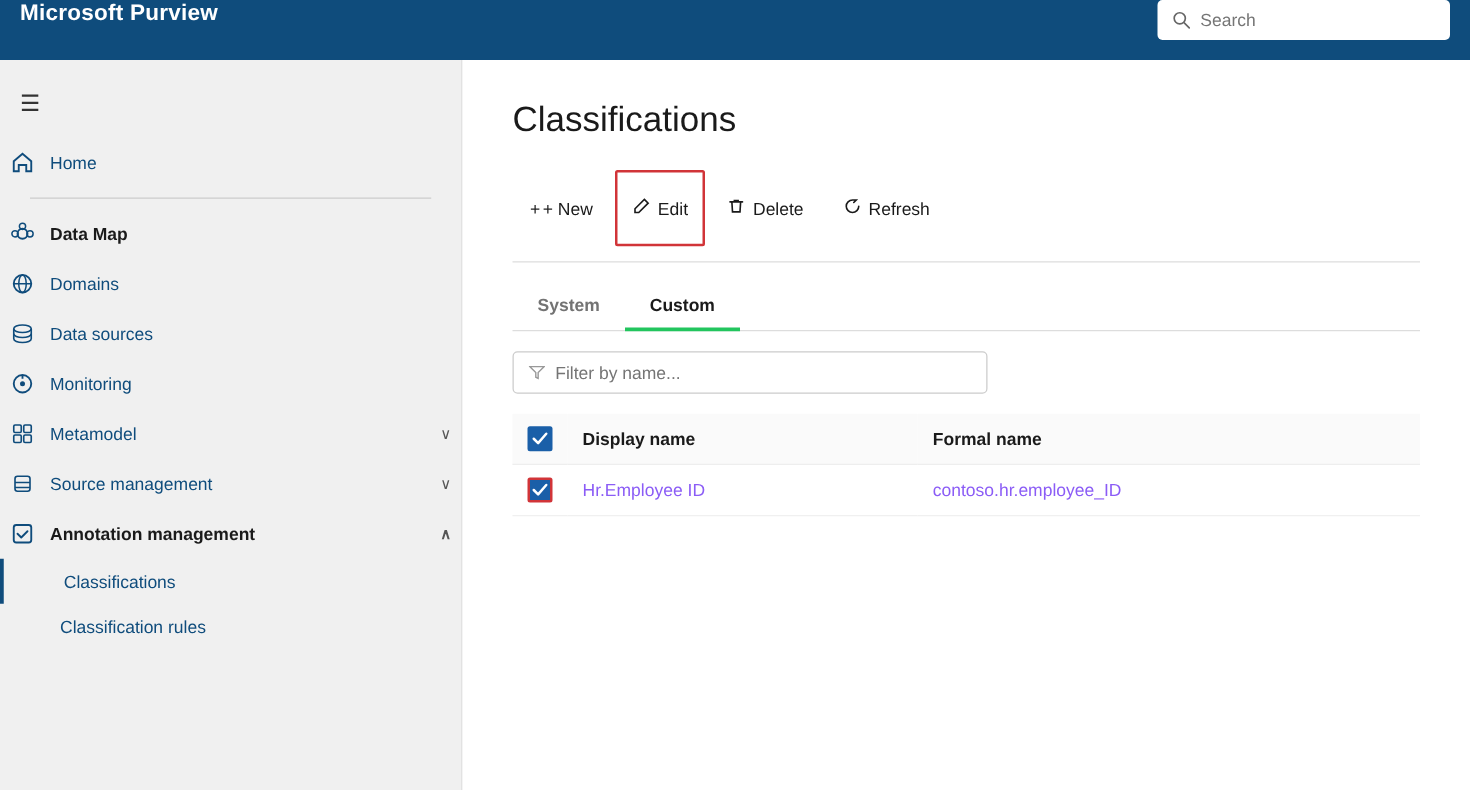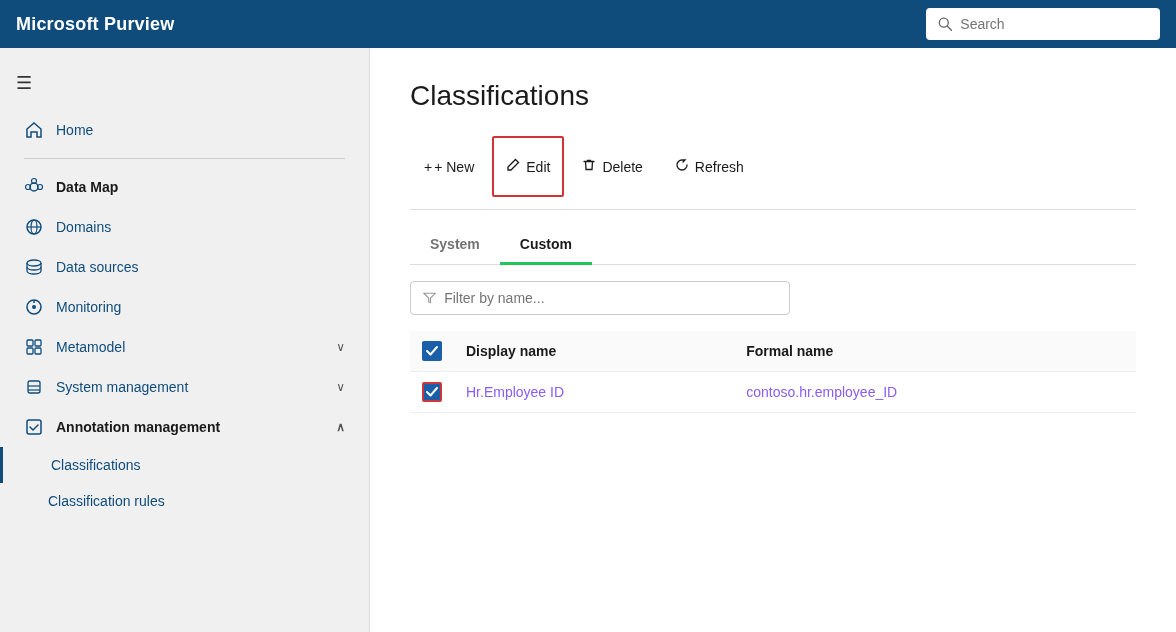--- a/index.html
+++ b/index.html
@@ -3,21 +3,21 @@
   <meta charset="utf-8">
   <style>
     * { box-sizing: border-box; margin: 0; padding: 0; }
     body { font-family: 'Segoe UI', Arial, sans-serif; font-size: 14px; background: #f5f5f5; width: 1176px; height: 632px; overflow: hidden; display: flex; flex-direction: column; }
 
     
     .top-bar {
       background: #0f4c7c;
       height: 48px;
       display: flex;
-      align-items: center;
+      align-items: flex-start;
       padding: 0 16px;
       flex-shrink: 0;
       justify-content: space-between;
     }
     .top-bar-logo {
       color: white;
       font-size: 18px;
       font-weight: 600;
       letter-spacing: 0.2px;
     }
@@ -57,21 +57,21 @@
     }
     .sidebar-hamburger {
       padding: 8px 16px 16px;
       cursor: pointer;
       color: #333;
       font-size: 18px;
     }
     .sidebar-item {
       display: flex;
       align-items: center;
-      padding: 10px 24px;
+      padding: 10px 8px;
       cursor: pointer;
       color: #0f4c7c;
       gap: 12px;
       font-size: 14px;
     }
     .sidebar-item.bold { color: #1a1a1a; font-weight: 700; }
     .sidebar-item.active-section { border-left: 3px solid #0f4c7c; padding-left: 21px; color: #0f4c7c; font-weight: 700; }
     .sidebar-item.sub-item { padding-left: 48px; font-weight: 400; }
     .sidebar-divider { height: 1px; background: #ccc; margin: 8px 24px; }
     .sidebar-icon { width: 20px; height: 20px; display: flex; align-items: center; justify-content: center; flex-shrink: 0; }
@@ -288,21 +288,21 @@
     </div>
 
     <div class="sidebar-item">
       <span class="sidebar-icon">
         <svg width="18" height="18" viewBox="0 0 18 18" fill="none">
           <rect x="3" y="3" width="12" height="12" rx="2" stroke="#0f4c7c" stroke-width="1.3" fill="none"></rect>
           <line x1="3" y1="8" x2="15" y2="8" stroke="#0f4c7c" stroke-width="1.2"></line>
           <line x1="3" y1="12" x2="15" y2="12" stroke="#0f4c7c" stroke-width="1.2"></line>
         </svg>
       </span>
-      <span>System management</span>
+      <span>Source management</span>
       <span class="chevron">∨</span>
     </div>
 
     <div class="sidebar-item bold">
       <span class="sidebar-icon">
         <svg width="18" height="18" viewBox="0 0 18 18" fill="none">
           <rect x="2" y="2" width="14" height="14" rx="2" stroke="#0f4c7c" stroke-width="1.5" fill="none"></rect>
           <path d="M5 9l3 3 5-5" stroke="#0f4c7c" stroke-width="1.5" stroke-linecap="round" stroke-linejoin="round"></path>
         </svg>
       </span>

